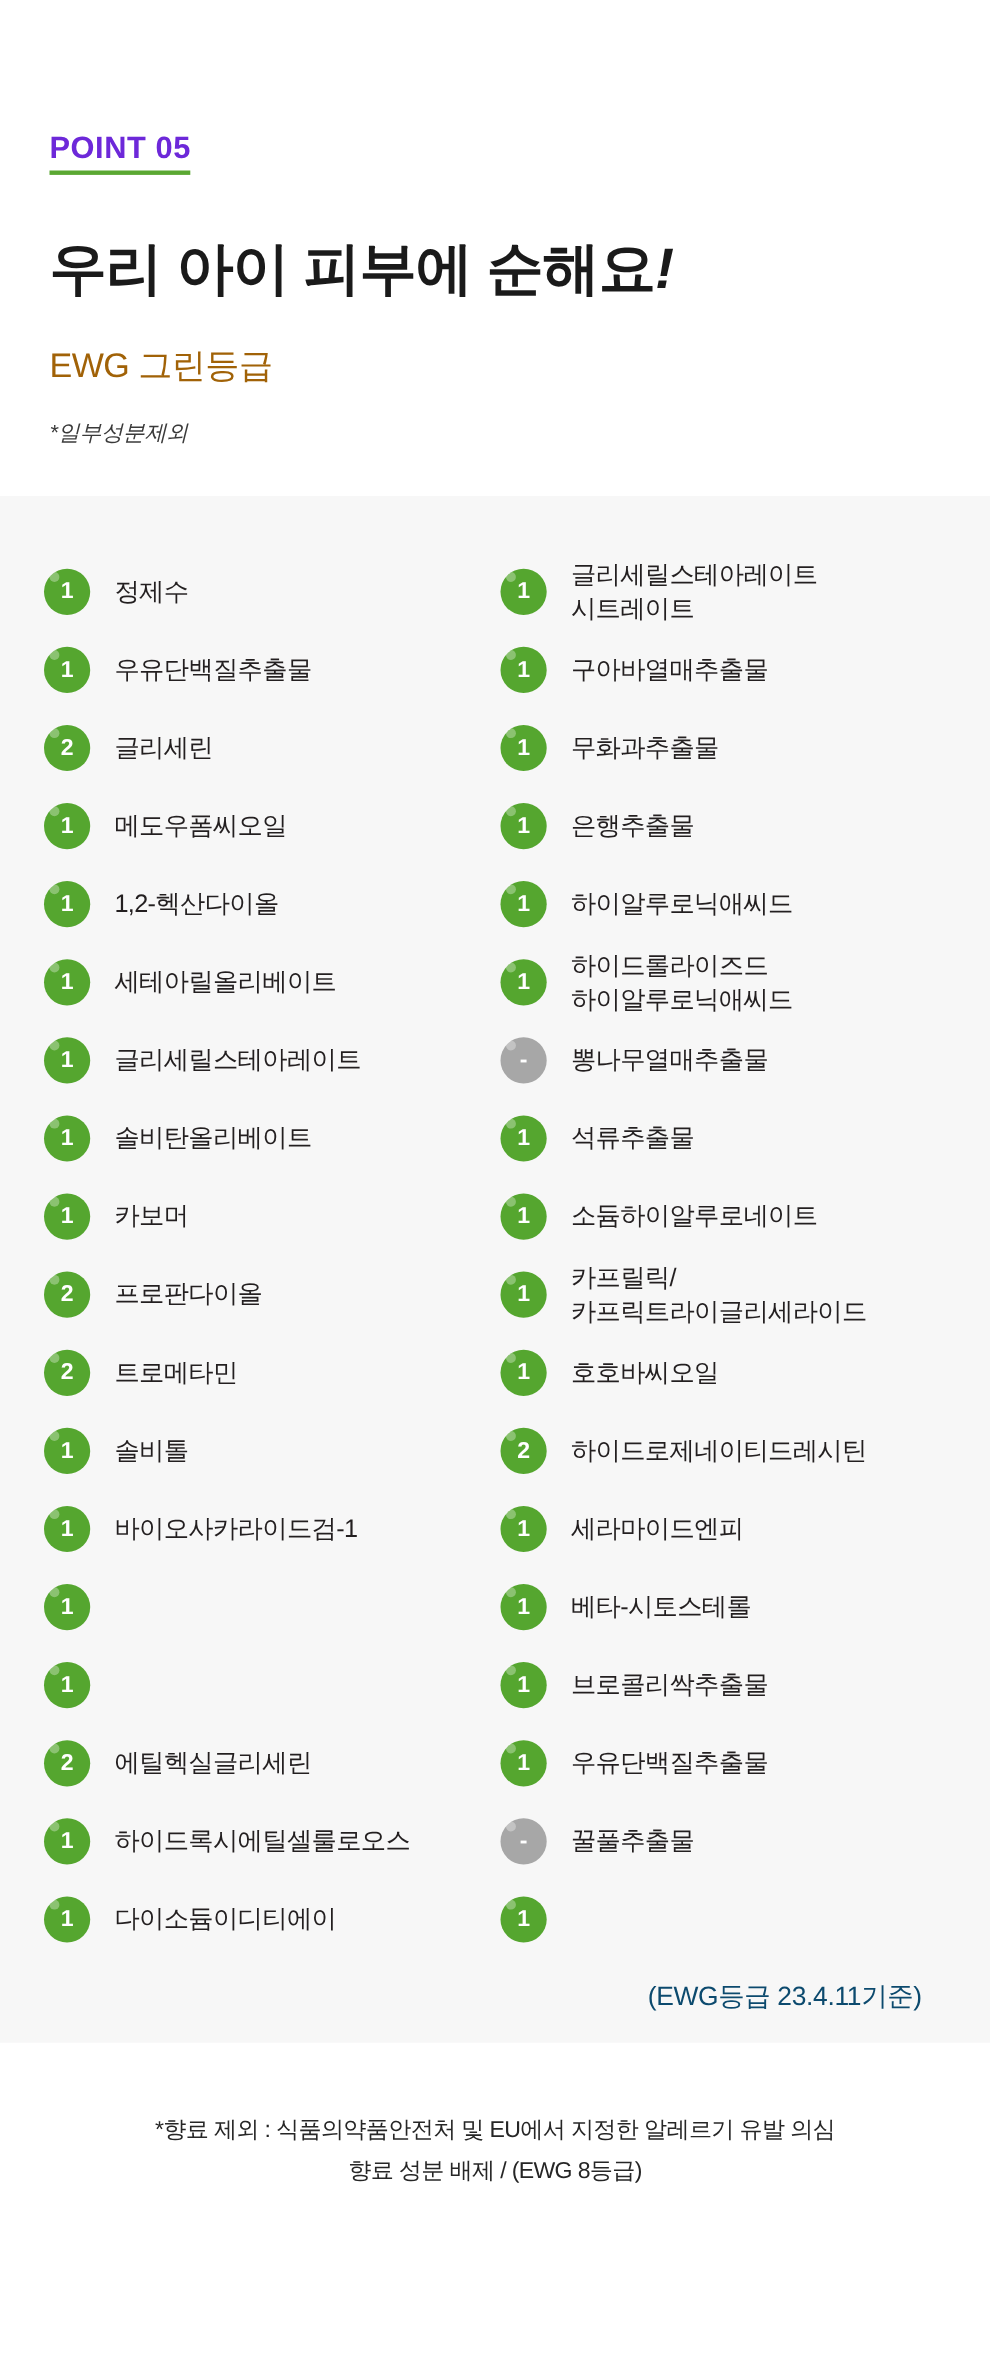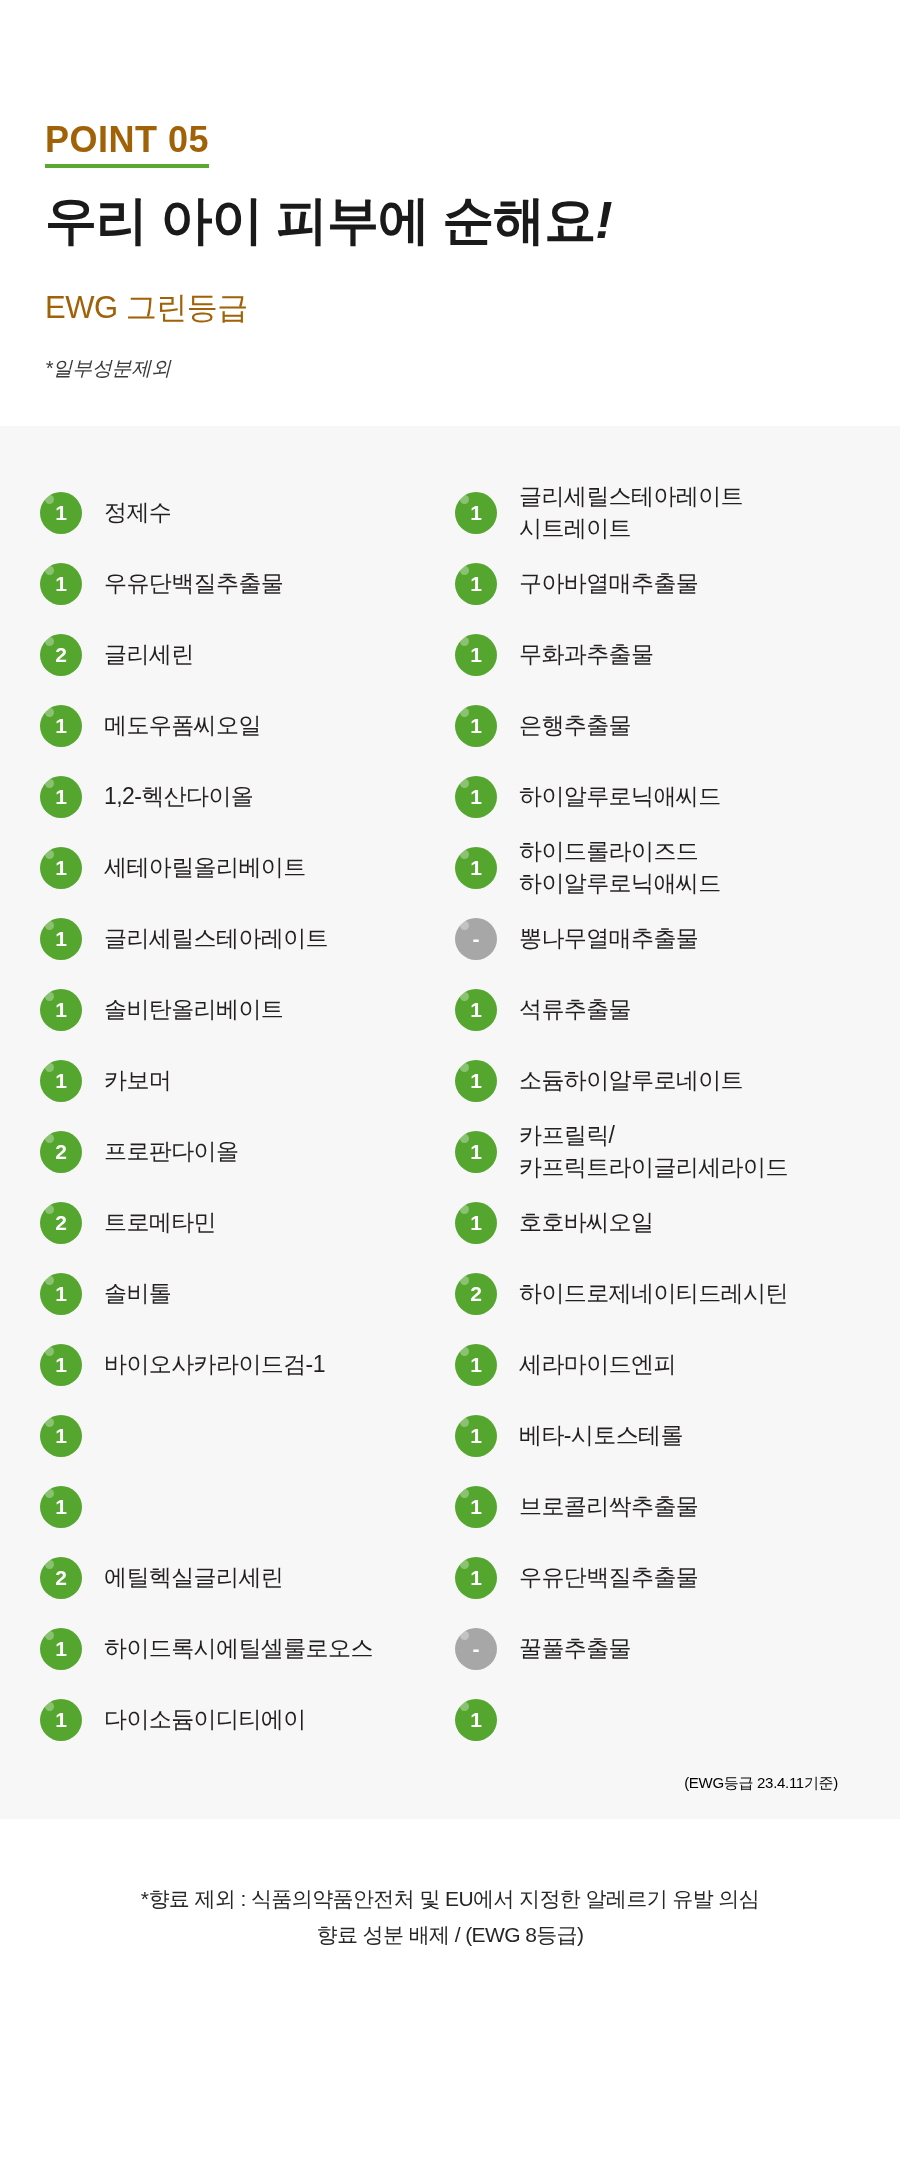--- a/index.html
+++ b/index.html
@@ -21,30 +21,30 @@
     box-sizing: border-box;
     overflow: hidden;
   }
 
   
   .header {
     padding: 120px 0 0 45px;
   }
   .point-label {
     display: inline-block;
-    font-size: 36px;
+    font-size: 28px;
     font-weight: bold;
     letter-spacing: 0.5px;
-    color: #a16207;
+    color: #6d28d9;
     border-bottom: 4px solid #5aa832;
     padding-bottom: 4px;
     line-height: 1.1;
   }
   .headline {
-    margin-top: 20px;
+    margin-top: 54px;
     font-size: 52px;
     font-weight: bold;
     letter-spacing: -1px;
     line-height: 1.25;
     color: #1a1a1a;
   }
   .headline .excl {
     font-style: italic;
     font-weight: bold;
   }
@@ -120,22 +120,22 @@
   .ing .name {
     margin-left: 22px;
     font-size: 23px;
     line-height: 1.38;
     color: #231f20;
     letter-spacing: -0.6px;
     white-space: pre-line;
   }
   .panel-foot {
     text-align: right;
-    font-size: 15px;
-    color: #000000;
+    font-size: 24px;
+    color: #0c4a6e;
     margin-top: 18px;
     padding-right: 22px;
     letter-spacing: -0.3px;
   }
 
   
   .footer-note {
     margin-top: 62px;
     text-align: center;
     font-size: 21px;

